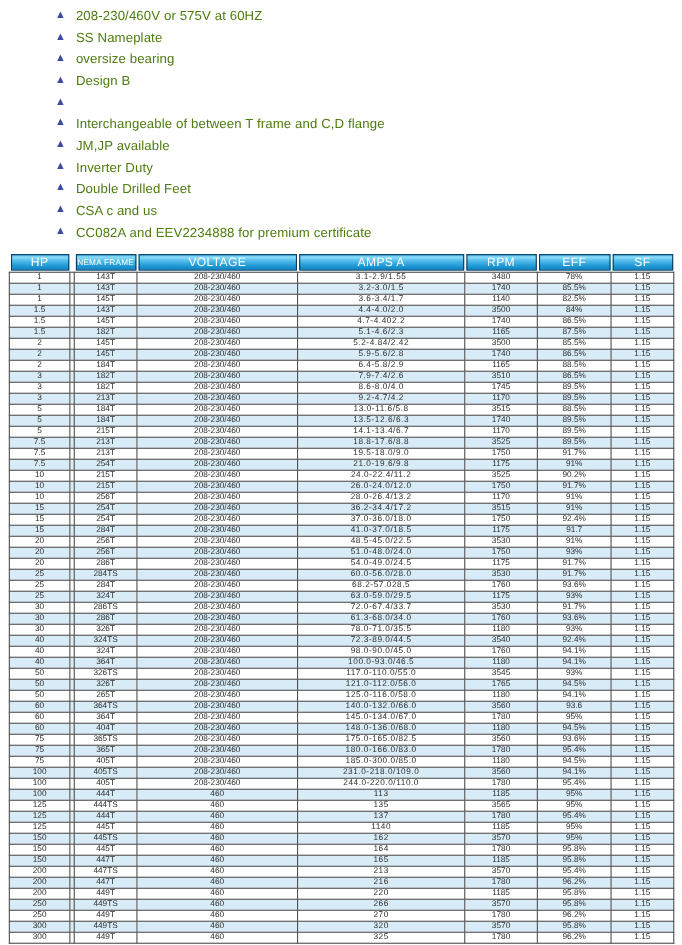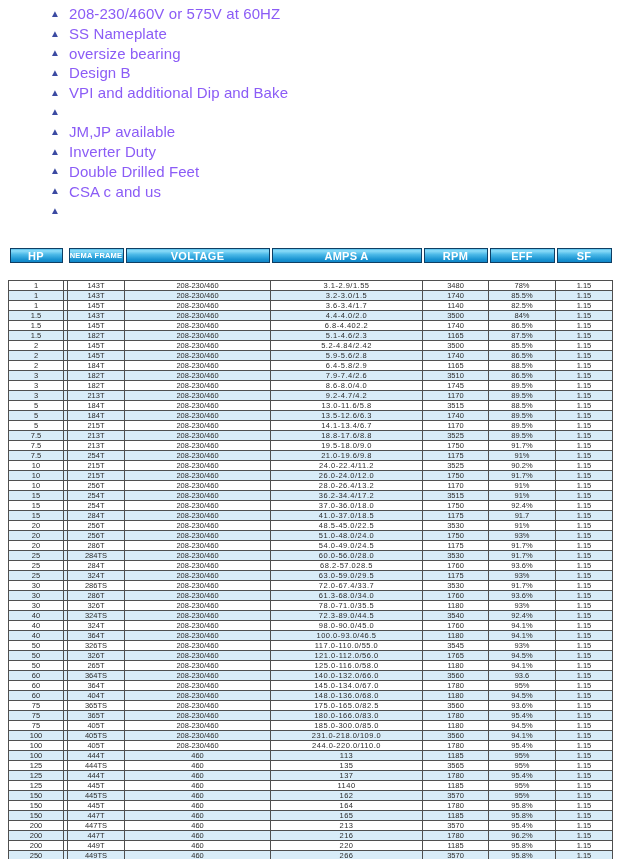--- a/index.html
+++ b/index.html
@@ -3,29 +3,29 @@
 <meta charset="utf-8">
 <style>
   html,body{margin:0;padding:0;background:#ffffff;}
   .page{position:relative;width:620px;height:859px;background:#ffffff;overflow:hidden;
         font-family:"Liberation Sans",sans-serif;}
 
   
   .features{position:absolute;left:50px;top:4px;margin:0;padding:0;list-style:none;}
   .features li{height:19.7px;display:flex;align-items:center;}
   .tri{color:#3b4aa2;font-size:10px;line-height:10px;width:11px;flex:0 0 11px;}
-  .btext{margin-left:8px;font-size:15px;color:#8b5cf6;letter-spacing:0.1px;white-space:nowrap;}
+  .btext{margin-left:8px;font-size:12px;color:#4d7c0f;letter-spacing:0.1px;white-space:nowrap;}
 
   
   table.spec{position:absolute;left:8px;top:231px;width:604px;border-collapse:collapse;
              table-layout:fixed;}
   table.spec thead tr{height:16px;}
   table.spec th{padding:0;background:#ffffff;border:none;vertical-align:middle;}
-  .hcell{margin:17px 1px;height:13px;display:flex;align-items:center;justify-content:center;
-         color:#ffffff;font-weight:bold;font-size:11px;letter-spacing:0.3px;
+  .hcell{margin:0 1px;height:13px;display:flex;align-items:center;justify-content:center;
+         color:#ffffff;font-weight:normal;font-size:11px;letter-spacing:0.3px;
          border:1px solid #0f3e63;
          background:linear-gradient(180deg,#55bfec 0%,#8cdcf9 14%,#4cb9e8 42%,#1a94d2 80%,#1186c8 100%);}
   .hcell.nema{font-size:7.5px;letter-spacing:0.2px;}
   table.spec td{height:9px;padding:0;border:1px solid #4f4f4f;background:#ffffff;
                 font-size:7.5px;line-height:8px;color:#2b2b2b;text-align:center;
                 white-space:nowrap;overflow:hidden;}
   table.spec tr.alt td{background:#d8ecf8;}
   table.spec td.amps{letter-spacing:0.5px;}
   table.spec td.spacer{padding:0;}
 </style>
@@ -46,43 +46,44 @@
       <li>
         <span class="tri">▲</span>
         <span class="btext">oversize bearing</span>
       </li>
       <li>
         <span class="tri">▲</span>
         <span class="btext">Design B</span>
       </li>
       <li>
         <span class="tri">▲</span>
-        <span class="btext">VPI and additional Dip and Bake</span>
-      </li>
-      <li>
-        <span class="tri">▲</span>
+      </li>
+      <li>
+        <span class="tri">▲</span>
+        <span class="btext">Interchangeable of between T frame and C,D flange</span>
       </li>
       <li>
         <span class="tri">▲</span>
         <span class="btext">JM,JP available</span>
       </li>
       <li>
         <span class="tri">▲</span>
         <span class="btext">Inverter Duty</span>
       </li>
       <li>
         <span class="tri">▲</span>
         <span class="btext">Double Drilled Feet</span>
       </li>
       <li>
         <span class="tri">▲</span>
         <span class="btext">CSA c and us</span>
       </li>
       <li>
         <span class="tri">▲</span>
+        <span class="btext">CC082A and EEV2234888 for premium certificate</span>
       </li>
     </ul>
 
   <table class="spec">
     <colgroup>
       <col style="width:55px">
         <col style="width:4px">
         <col style="width:57px">
       <col style="width:146px">
         <col style="width:152px">
@@ -155,21 +156,21 @@
           <td class="amps">4.4-4.0/2.0</td>
           <td>3500</td>
           <td>84%</td>
           <td>1.15</td>
         </tr>
         <tr>
           <td>1.5</td>
           <td class="spacer"></td>
           <td>145T</td>
           <td>208-230/460</td>
-          <td class="amps">6.8-4.402.2</td>
+          <td class="amps">4.7-4.402.2</td>
           <td>1740</td>
           <td>86.5%</td>
           <td>1.15</td>
         </tr>
         <tr class="alt">
           <td>1.5</td>
           <td class="spacer"></td>
           <td>182T</td>
           <td>208-230/460</td>
           <td class="amps">5.1-4.6/2.3</td>

